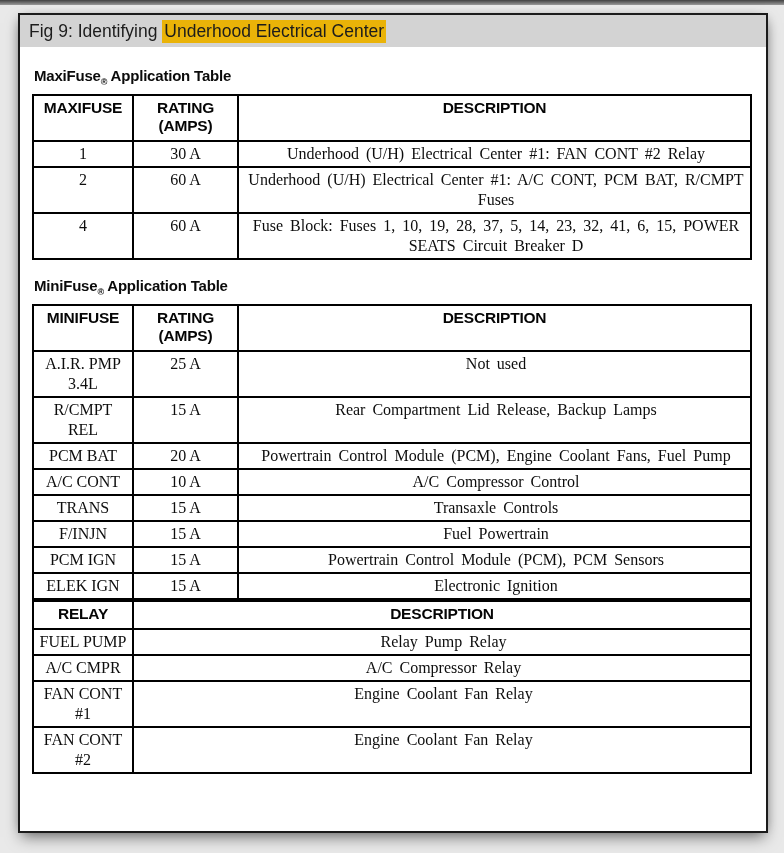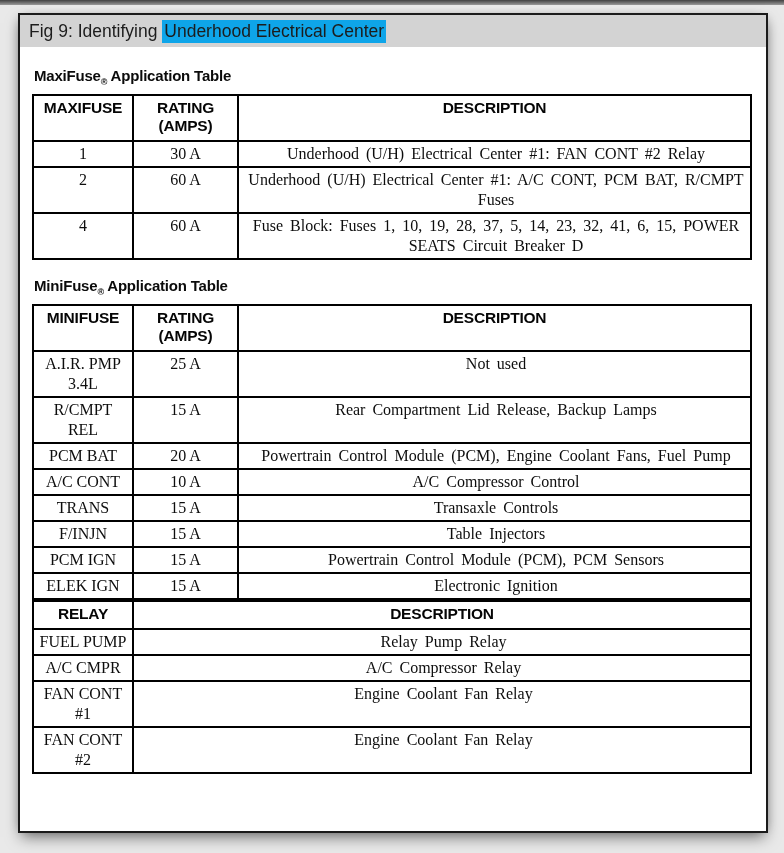--- a/index.html
+++ b/index.html
@@ -28,21 +28,21 @@
   }
   .titlebar {
     height: 30px;
     background: #d3d3d3;
     display: flex; align-items: center;
     padding: 16px 9px;
     font-size: 17.5px;
     color: #1c1c1c;
     white-space: pre;
   }
-  .hl { background: #0ea5e9; padding: 1px 2px; }
+  .hl { background: #eab308; padding: 1px 2px; }
   .content { padding: 0 15px 0 12px; }
   .section-label {
     font-weight: bold;
     font-size: 15px;
     color: #0b0b0b;
     margin: 17px 0 7px 2px;
     letter-spacing: -0.2px;
   }
   .section-label.first { margin-top: 20px; }
   .reg { font-size: 9px; vertical-align: sub; font-weight: bold; }
@@ -161,21 +161,21 @@
         <td class="d">A/C Compressor Control</td>
       </tr>
       <tr>
         <td class="c">TRANS</td>
         <td class="c">15 A</td>
         <td class="d">Transaxle Controls</td>
       </tr>
       <tr>
         <td class="c">F/INJN</td>
         <td class="c">15 A</td>
-        <td class="d">Table Injectors</td>
+        <td class="d">Fuel Powertrain</td>
       </tr>
       <tr>
         <td class="c">PCM IGN</td>
         <td class="c">15 A</td>
         <td class="d">Powertrain Control Module (PCM), PCM Sensors</td>
       </tr>
       <tr>
         <td class="c">ELEK IGN</td>
         <td class="c">15 A</td>
         <td class="d">Electronic Ignition</td>

